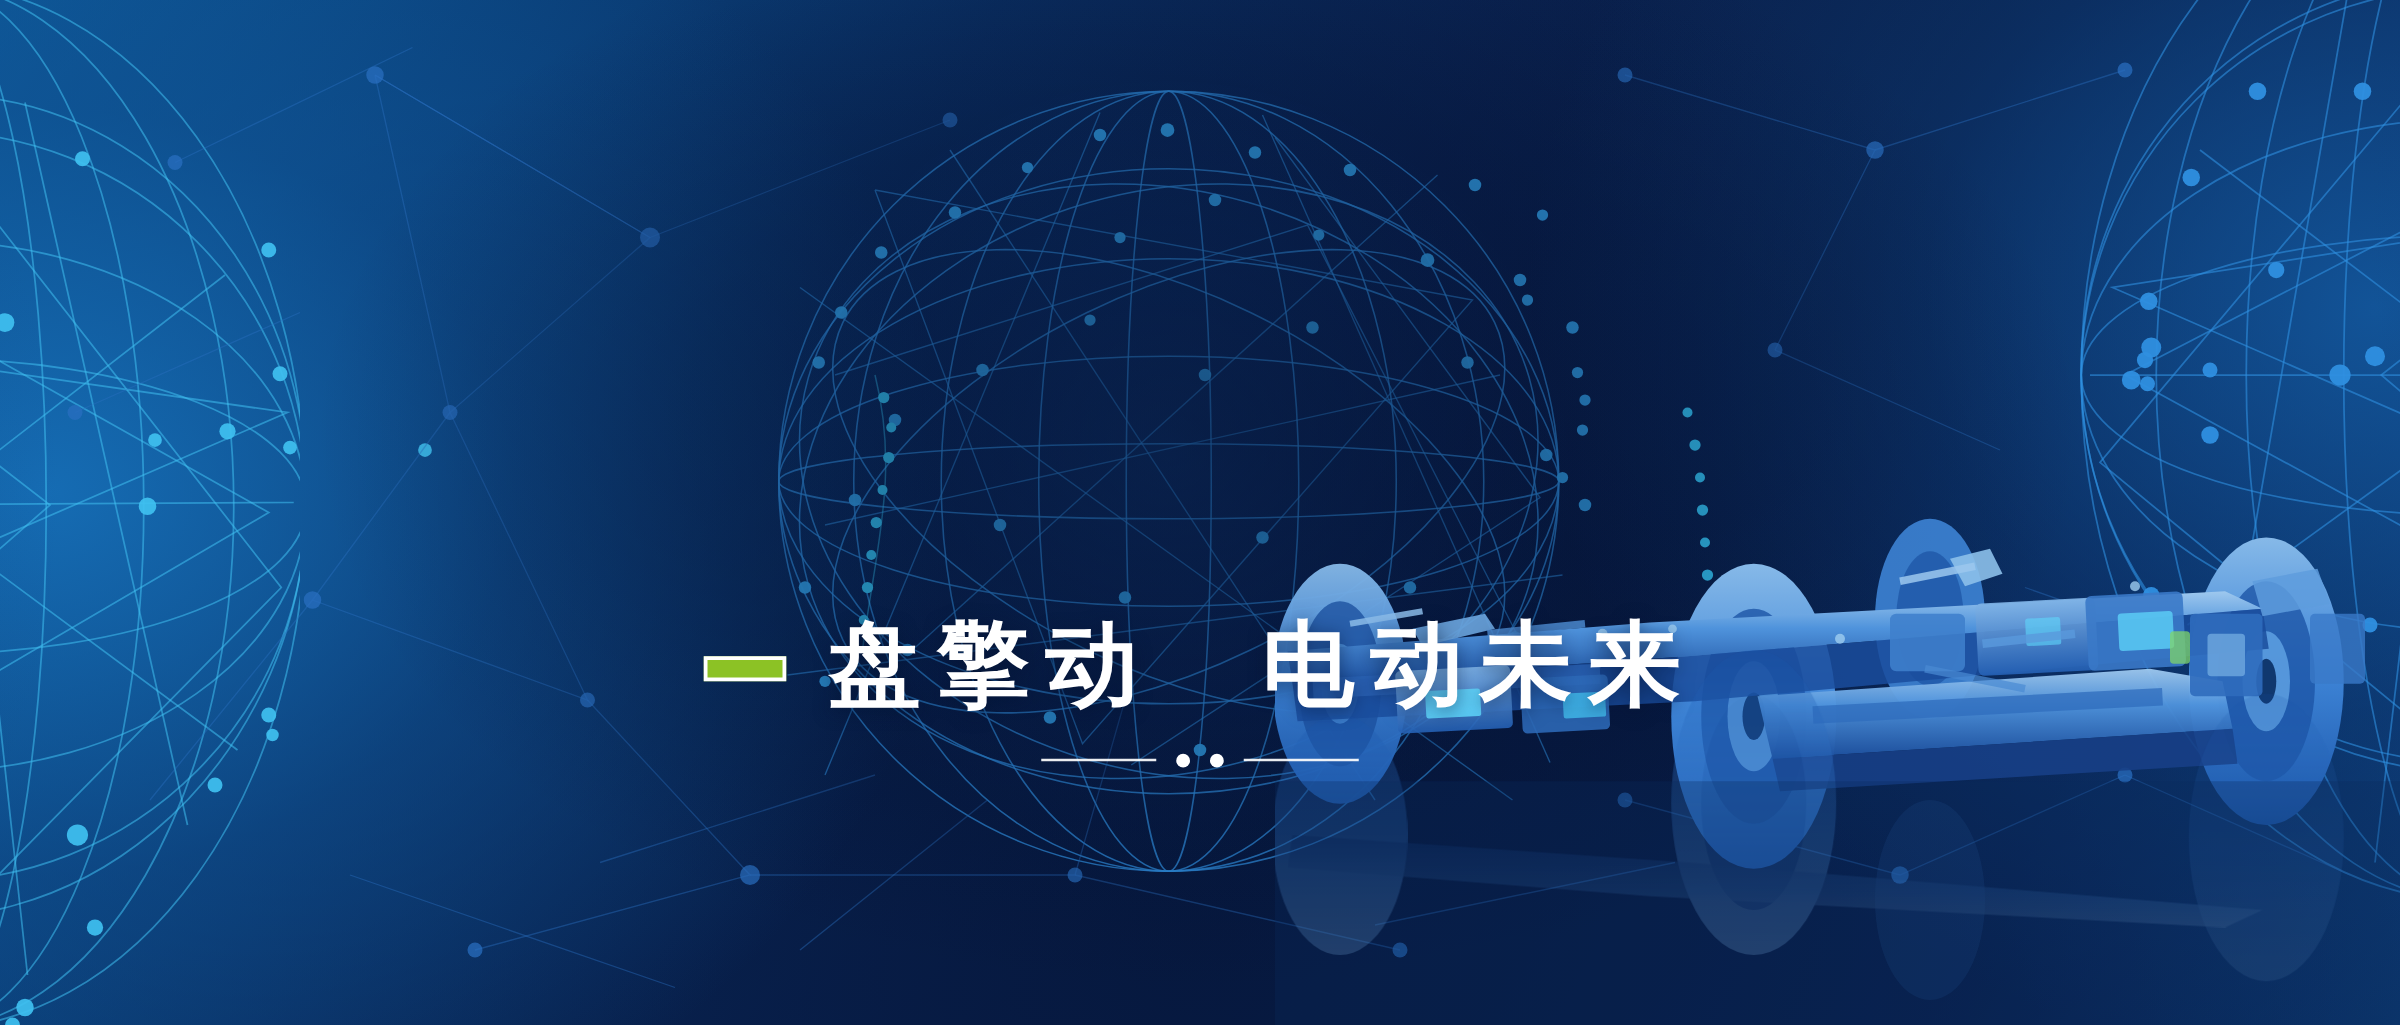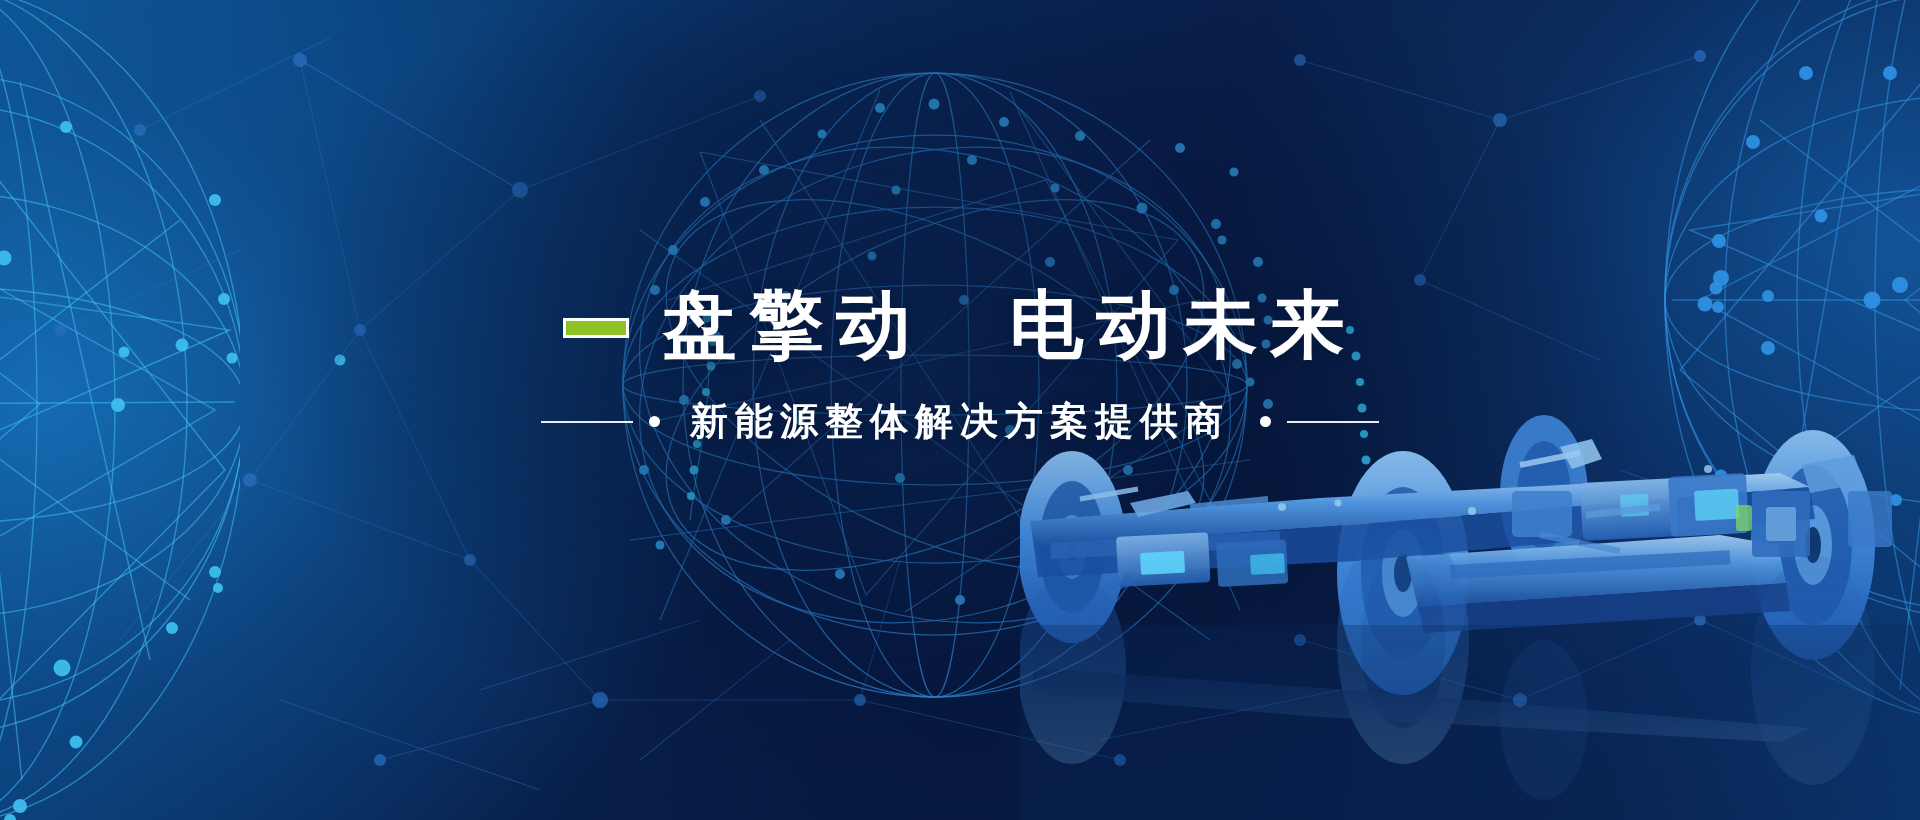--- a/index.html
+++ b/index.html
@@ -74,21 +74,21 @@
   
   .hero-copy {
     position: absolute;
     left: 0;
     top: 0;
     width: 1920px;
     height: 820px;
     display: flex;
     flex-direction: column;
     align-items: center;
-    justify-content: flex-start;
+    justify-content: center;
     pointer-events: none;
   }
   .headline-row {
     margin-top: 288px;
     display: flex;
     align-items: center;
     pointer-events: auto;
   }
   .green-dash {
     width: 66px;
@@ -509,19 +509,18 @@
     <div class="headline-row">
       <span class="green-dash" title="一"></span>
       <span class="headline-main">
         <span>盘擎动</span><span class="headline-gap"></span><span>电动未来</span>
       </span>
     </div>
 
     <div class="subline-row">
       <span class="rule"></span>
       <span class="rule-dot"></span>
-      <span class="subline-text">新能源整体解决方案提供商</span>
       <span class="rule-dot"></span>
       <span class="rule"></span>
     </div>
 
   </div>
 </div>
 
 </body></html>

